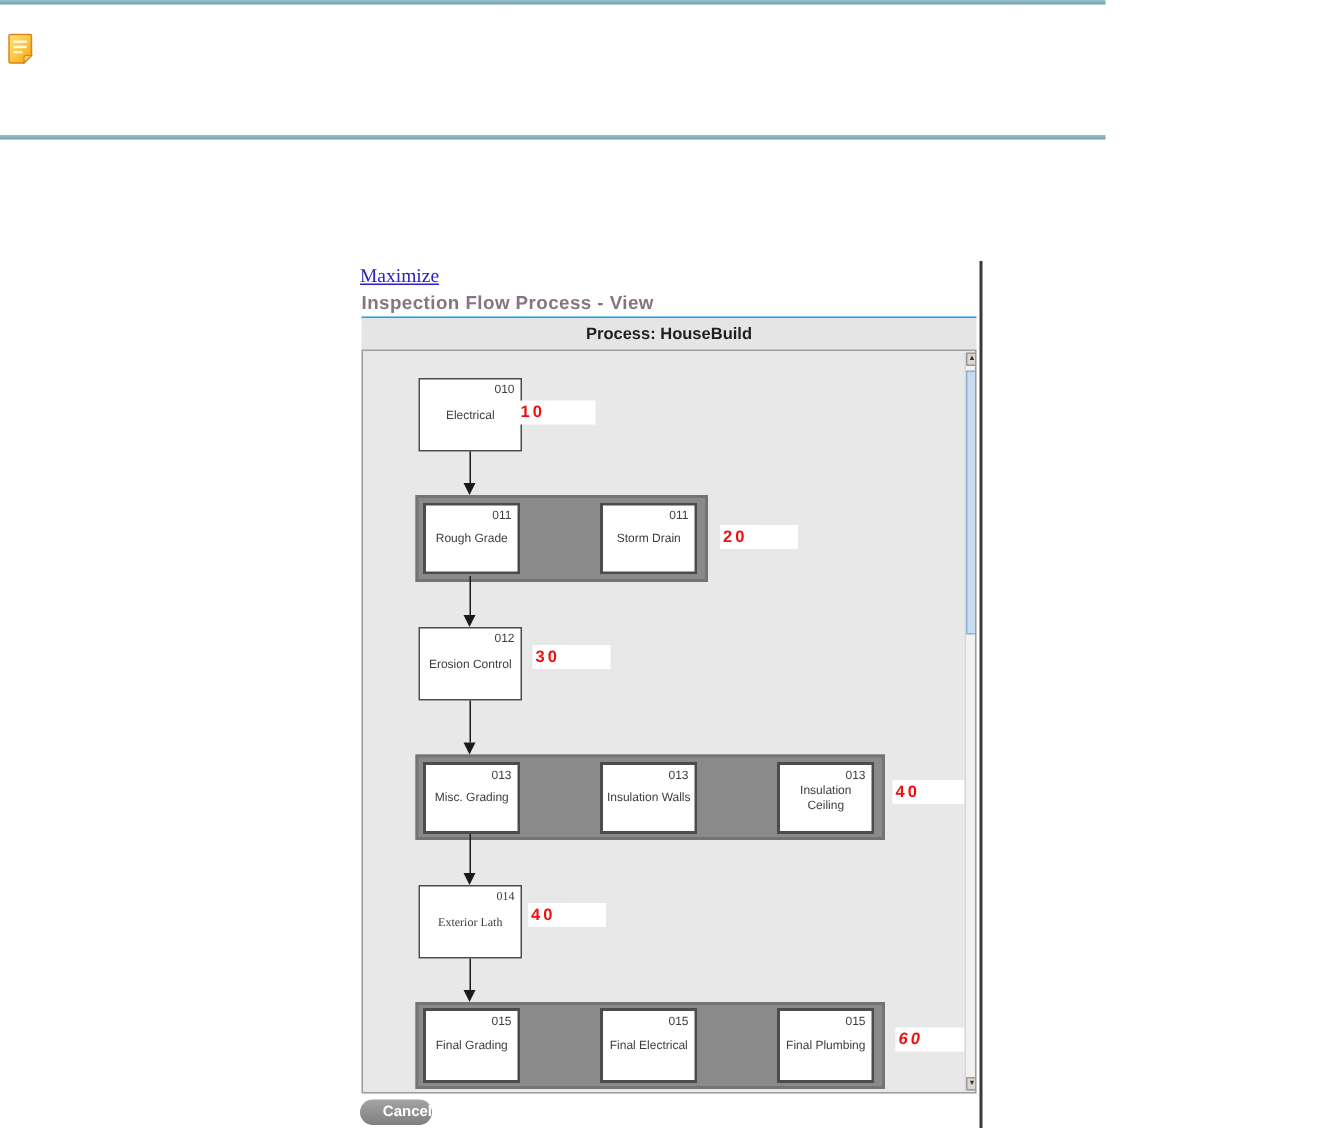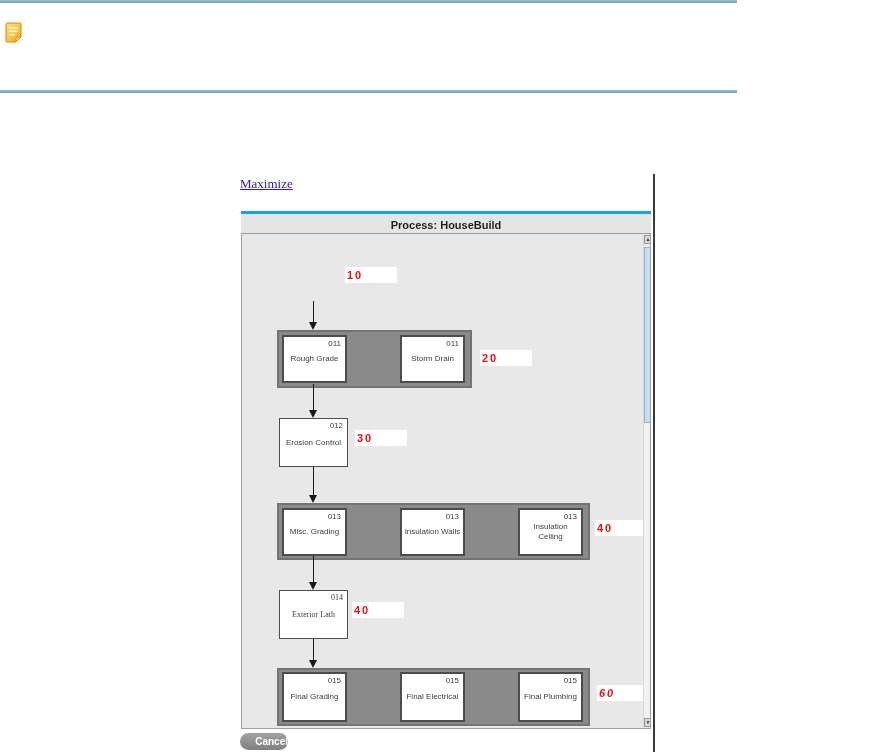--- a/index.html
+++ b/index.html
@@ -9,21 +9,21 @@
   
   .rule{position:absolute;left:0;width:890px;height:3px;background:linear-gradient(#9cc3cd,#6da0b0);}
   .rule.top{top:0;}
   .rule.mid{top:90px;}
   .note-icon{position:absolute;left:5px;top:22px;width:17px;height:21px;}
 
   
   .dialog{position:absolute;left:238px;top:174px;width:415px;height:578px;background:#ffffff;border-right:2px solid #3a3a3a;}
   .maximize{position:absolute;left:2px;top:2px;font-family:"Liberation Serif",serif;font-size:13px;color:#2b20c4;text-decoration:underline;cursor:pointer;}
   .dlg-title{position:absolute;left:3px;top:21px;font-size:12.5px;font-weight:bold;color:#857583;letter-spacing:.3px;}
-  .proc-bar{position:absolute;left:3px;top:37px;width:410px;height:21px;background:#e6e5e5;border-top:3px solid #0ea5e9;display:flex;align-items:center;justify-content:center;}
+  .proc-bar{position:absolute;left:3px;top:37px;width:410px;height:21px;background:#e6e5e5;border-top:1px solid #0ea5e9;display:flex;align-items:center;justify-content:center;}
   .proc-bar span{font-size:11px;font-weight:bold;color:#1f1f1f;}
 
   
   .flow{position:absolute;left:3px;top:59px;width:410px;height:496px;border:1px solid #9e9e9e;background:#e9e8e8;box-sizing:border-box;overflow:hidden;}
 
   .fbox{position:absolute;background:#ffffff;box-sizing:border-box;}
   .fbox .code{position:absolute;top:2px;right:4px;font-size:8px;color:#3d3d3d;}
   .fbox .lbl{position:absolute;left:1px;right:1px;top:50%;transform:translateY(-50%);text-align:center;font-size:8px;color:#3d3d3d;line-height:10px;}
   .fbox.single{border:1px solid #4c4c4c;width:69px;height:49px;}
   .fbox.grouped{border:2px solid #4c4c4c;width:65px;height:48px;}
@@ -64,27 +64,32 @@
     <path d="M16 15 l-5 5 v-4 a1 1 0 0 1 1 -1 z" fill="#f7d469" stroke="#d9861c" stroke-width="0.8"></path>
     <rect x="4" y="5" width="9" height="1.6" fill="#fff7d9"></rect>
     <rect x="4" y="8.5" width="9" height="1.6" fill="#fff7d9"></rect>
     <rect x="4" y="12" width="6" height="1.6" fill="#fff7d9"></rect>
   </svg>
   <div class="rule mid"></div>
 
   <div class="dialog">
 
     <a class="maximize">Maximize</a>
+    <div class="dlg-title">Inspection Flow Process - View</div>
 
     <div class="proc-bar">
       <span>Process: HouseBuild</span>
     </div>
 
     <div class="flow">
 
+      <div class="fbox single" style="left:37px;top:18px;">
+        <span class="code">010</span>
+        <span class="lbl">Electrical</span>
+      </div>
       <div class="seq" style="left:103px;top:33px;">
         <span>10</span>
       </div>
       <div class="aline" style="left:71px;top:67px;height:21px;"></div>
       <div class="ahead" style="left:67px;top:88px;"></div>
 
       <div class="fgroup" style="left:35px;top:96px;width:195px;height:58px;"></div>
       <div class="fbox grouped" style="left:40px;top:101px;">
         <span class="code">011</span>
         <span class="lbl">Rough Grade</span>

